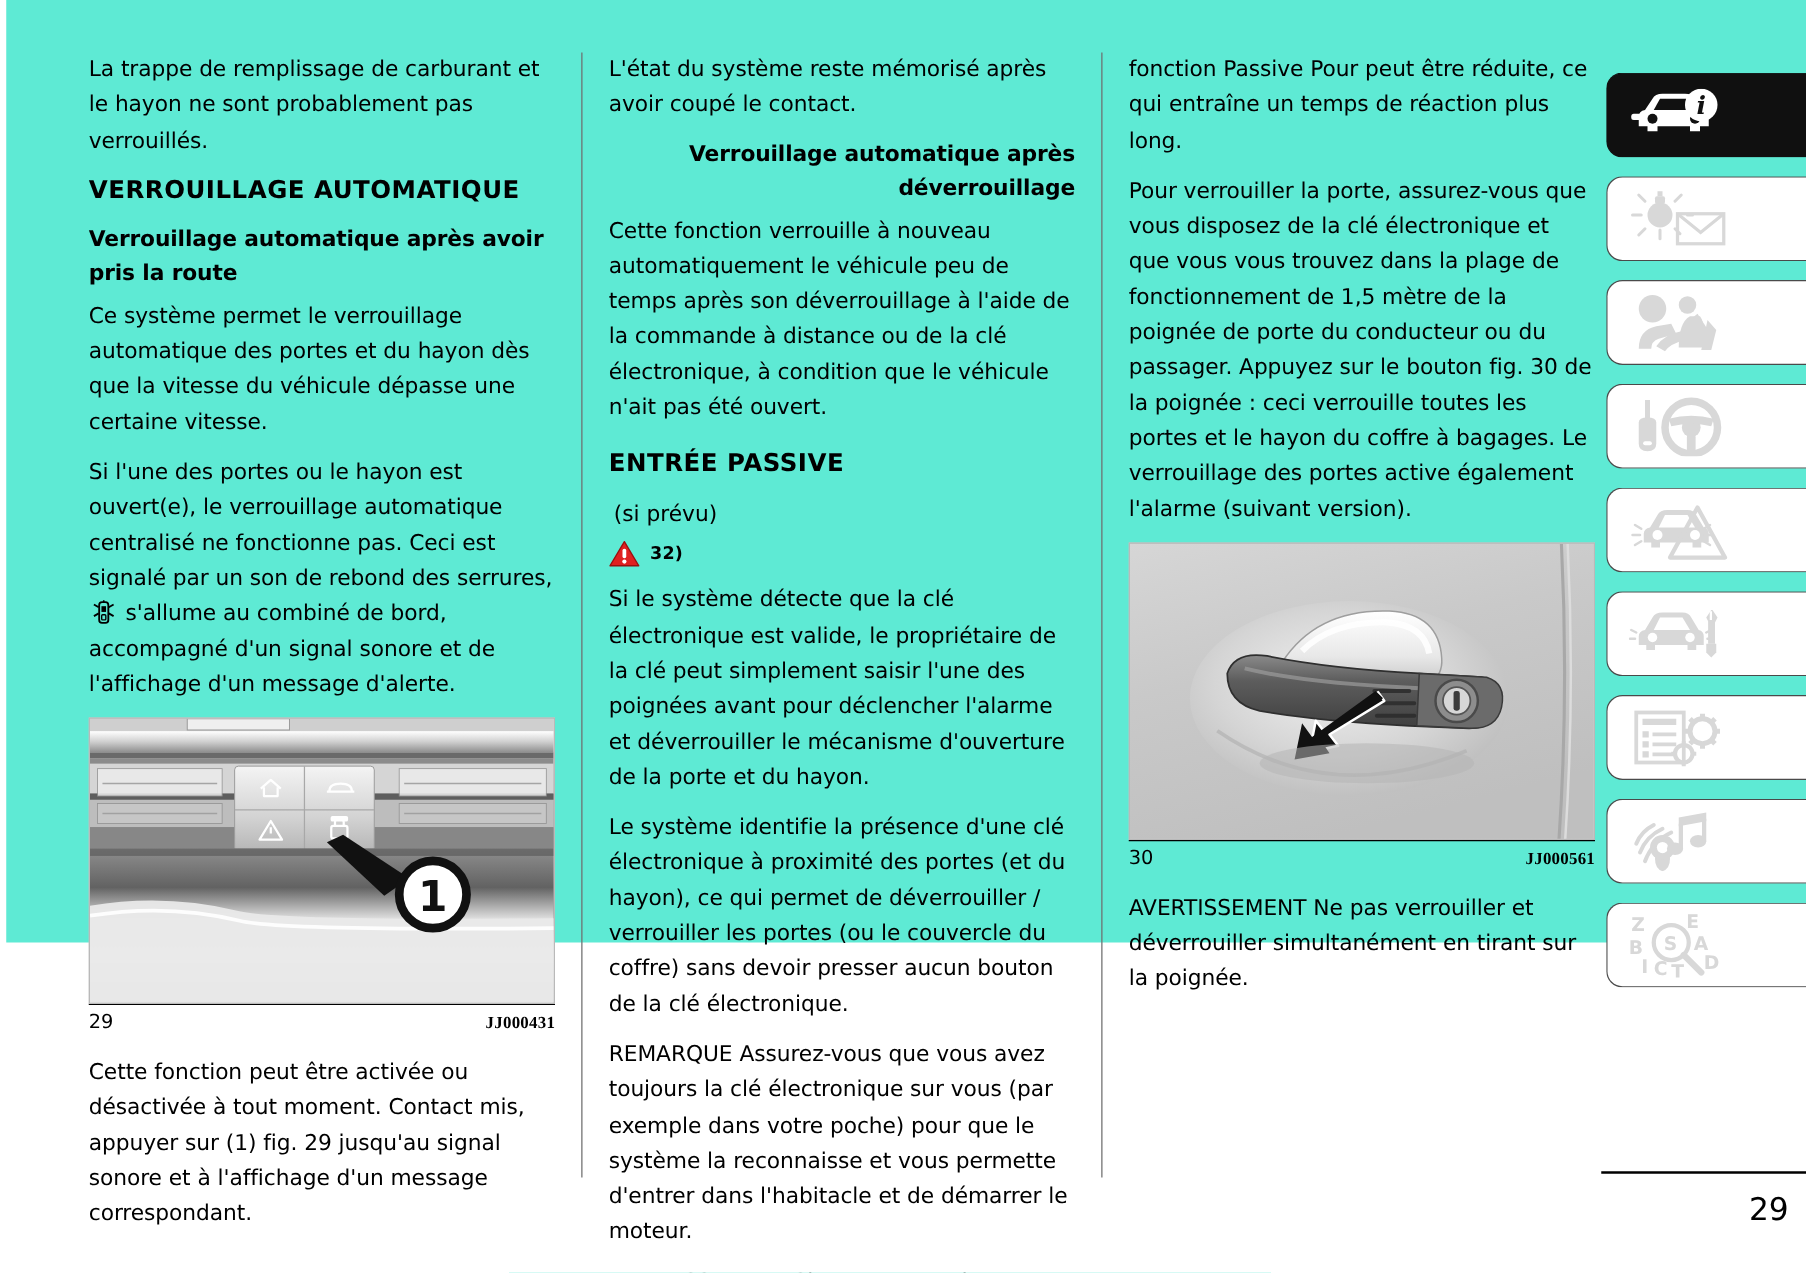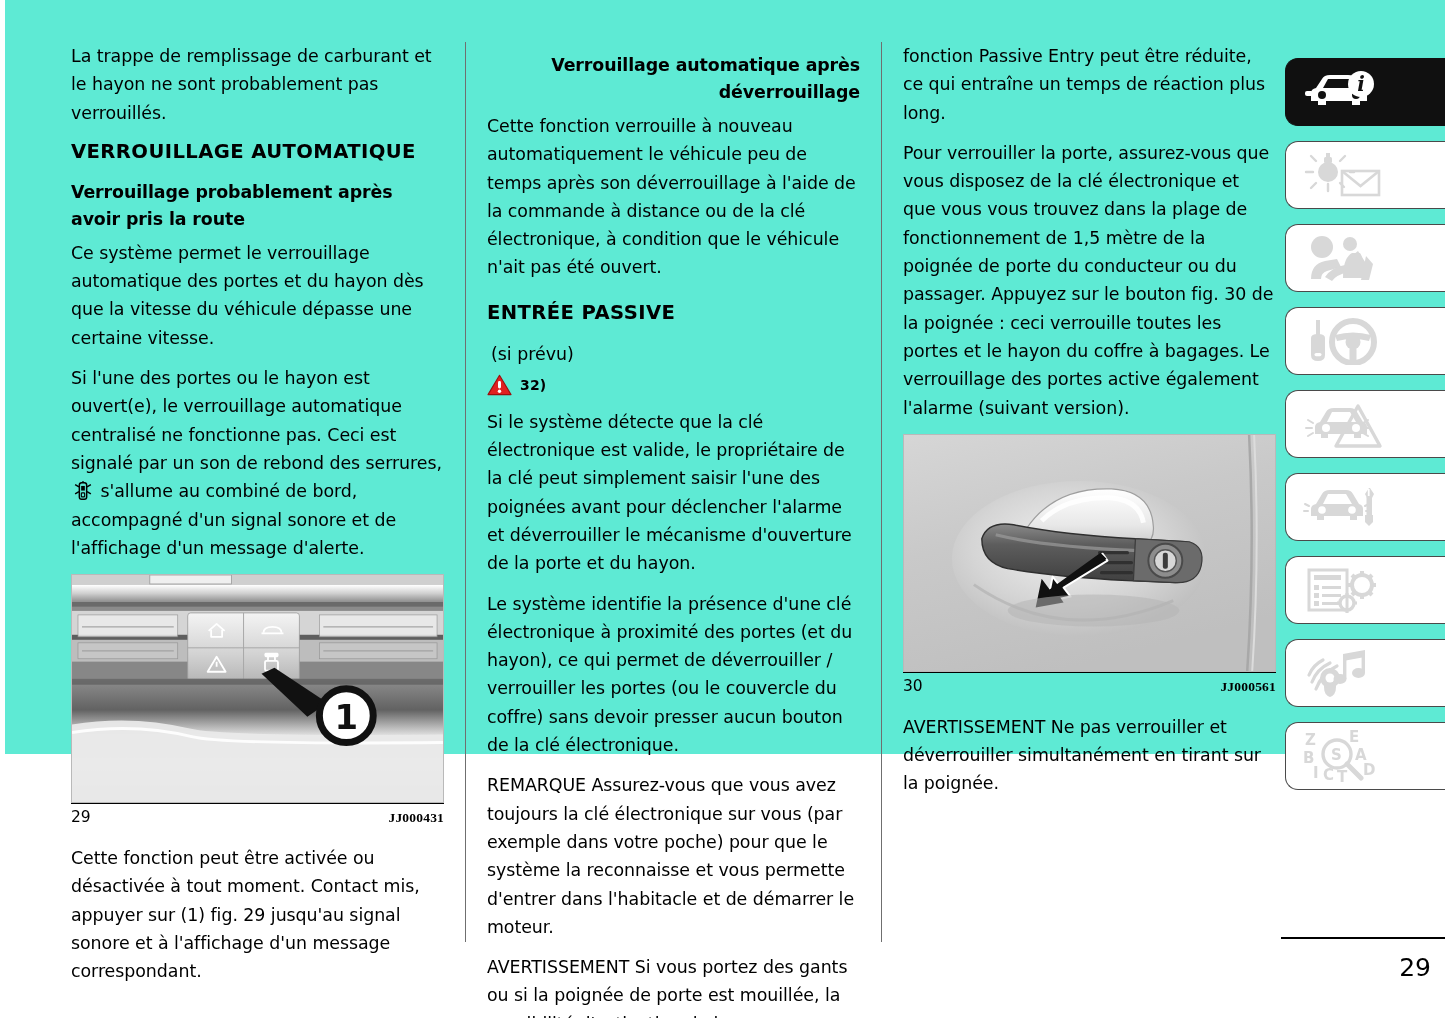--- a/index.html
+++ b/index.html
@@ -181,21 +181,21 @@
 <div id="page">
 
   <div id="columns">
 
     <div class="col">
 
       <p class="body">La trappe de remplissage de carburant et le hayon ne sont probablement pas verrouillés.</p>
 
       <h2 class="section first">VERROUILLAGE AUTOMATIQUE</h2>
 
-      <h3 class="sub">Verrouillage probablement après avoir pris la route</h3>
+      <h3 class="sub">Verrouillage automatique après avoir pris la route</h3>
 
       <p class="body">Ce système permet le verrouillage automatique des portes et du hayon dès que la vitesse du véhicule dépasse une certaine vitesse.</p>
 
       <p class="body">
         <span>Si l'une des portes ou le hayon est ouvert(e), le verrouillage automatique centralisé ne fonctionne pas. Ceci est signalé par un son de rebond des serrures, </span><span class="inline-icon"><svg viewBox="0 0 24 24" width="22" height="22">
             <rect x="8" y="3" width="8" height="18" rx="2.5" ry="2.5" fill="none" stroke="#000" stroke-width="1.6"></rect>
             <rect x="10" y="6.5" width="4" height="5" fill="#000"></rect>
             <rect x="10.2" y="14" width="3.6" height="4.4" rx="0.8" fill="none" stroke="#000" stroke-width="1.2"></rect>
             <path d="M7.6 7.4 L3.4 5.0 M7.6 12.8 L3.4 15.2" stroke="#000" stroke-width="1.6" fill="none"></path>
             <path d="M16.4 7.4 L20.6 5.0 M16.4 12.8 L20.6 15.2" stroke="#000" stroke-width="1.6" fill="none"></path>
@@ -299,20 +299,21 @@
 
       <p class="body after" style="margin-top:16px">Cette fonction peut être activée ou désactivée à tout moment. Contact mis, appuyer sur (1) fig. 29 jusqu'au signal sonore et à l'affichage d'un message correspondant.</p>
     </div>
 
     <div class="col-gap">
         <div class="rule"></div>
       </div>
 
     <div class="col">
 
+      <p class="body">L'état du système reste mémorisé après avoir coupé le contact.</p>
 
       <h3 class="sub tight-top">Verrouillage automatique après déverrouillage</h3>
 
       <p class="body">Cette fonction verrouille à nouveau automatiquement le véhicule peu de temps après son déverrouillage à l'aide de la commande à distance ou de la clé électronique, à condition que le véhicule n'ait pas été ouvert.</p>
 
       <h2 class="section">ENTRÉE PASSIVE</h2>
 
       <p class="paren">(si prévu)</p>
 
       <div class="warn-ref">
@@ -329,21 +330,21 @@
       <p class="body">REMARQUE Assurez-vous que vous avez toujours la clé électronique sur vous (par exemple dans votre poche) pour que le système la reconnaisse et vous permette d'entrer dans l'habitacle et de démarrer le moteur.</p>
       <p class="body">AVERTISSEMENT Si vous portez des gants ou si la poignée de porte est mouillée, la sensibilité d'activation de la</p>
     </div>
 
     <div class="col-gap">
         <div class="rule"></div>
       </div>
 
     <div class="col">
 
-      <p class="body">fonction Passive Entry peut être réduite, ce qui entraîne un temps de réaction plus long.</p>
+      <p class="body">fonction Passive Pour peut être réduite, ce qui entraîne un temps de réaction plus long.</p>
       <p class="body">Pour verrouiller la porte, assurez-vous que vous disposez de la clé électronique et que vous vous trouvez dans la plage de fonctionnement de 1,5 mètre de la poignée de porte du conducteur ou du passager. Appuyez sur le bouton fig. 30 de la poignée : ceci verrouille toutes les portes et le hayon du coffre à bagages. Le verrouillage des portes active également l'alarme (suivant version).</p>
 
       <div class="figure fig30" style="margin-top:12px">
         <div class="frame">
           <svg class="photo" viewBox="0 0 372 238" preserveAspectRatio="none">
             <defs>
               <linearGradient id="g30body" x1="0" y1="0" x2="0.4" y2="1">
                 <stop offset="0%" stop-color="#d6d6d6"></stop>
                 <stop offset="45%" stop-color="#c9c9c9"></stop>
                 <stop offset="100%" stop-color="#bfbfbf"></stop>

